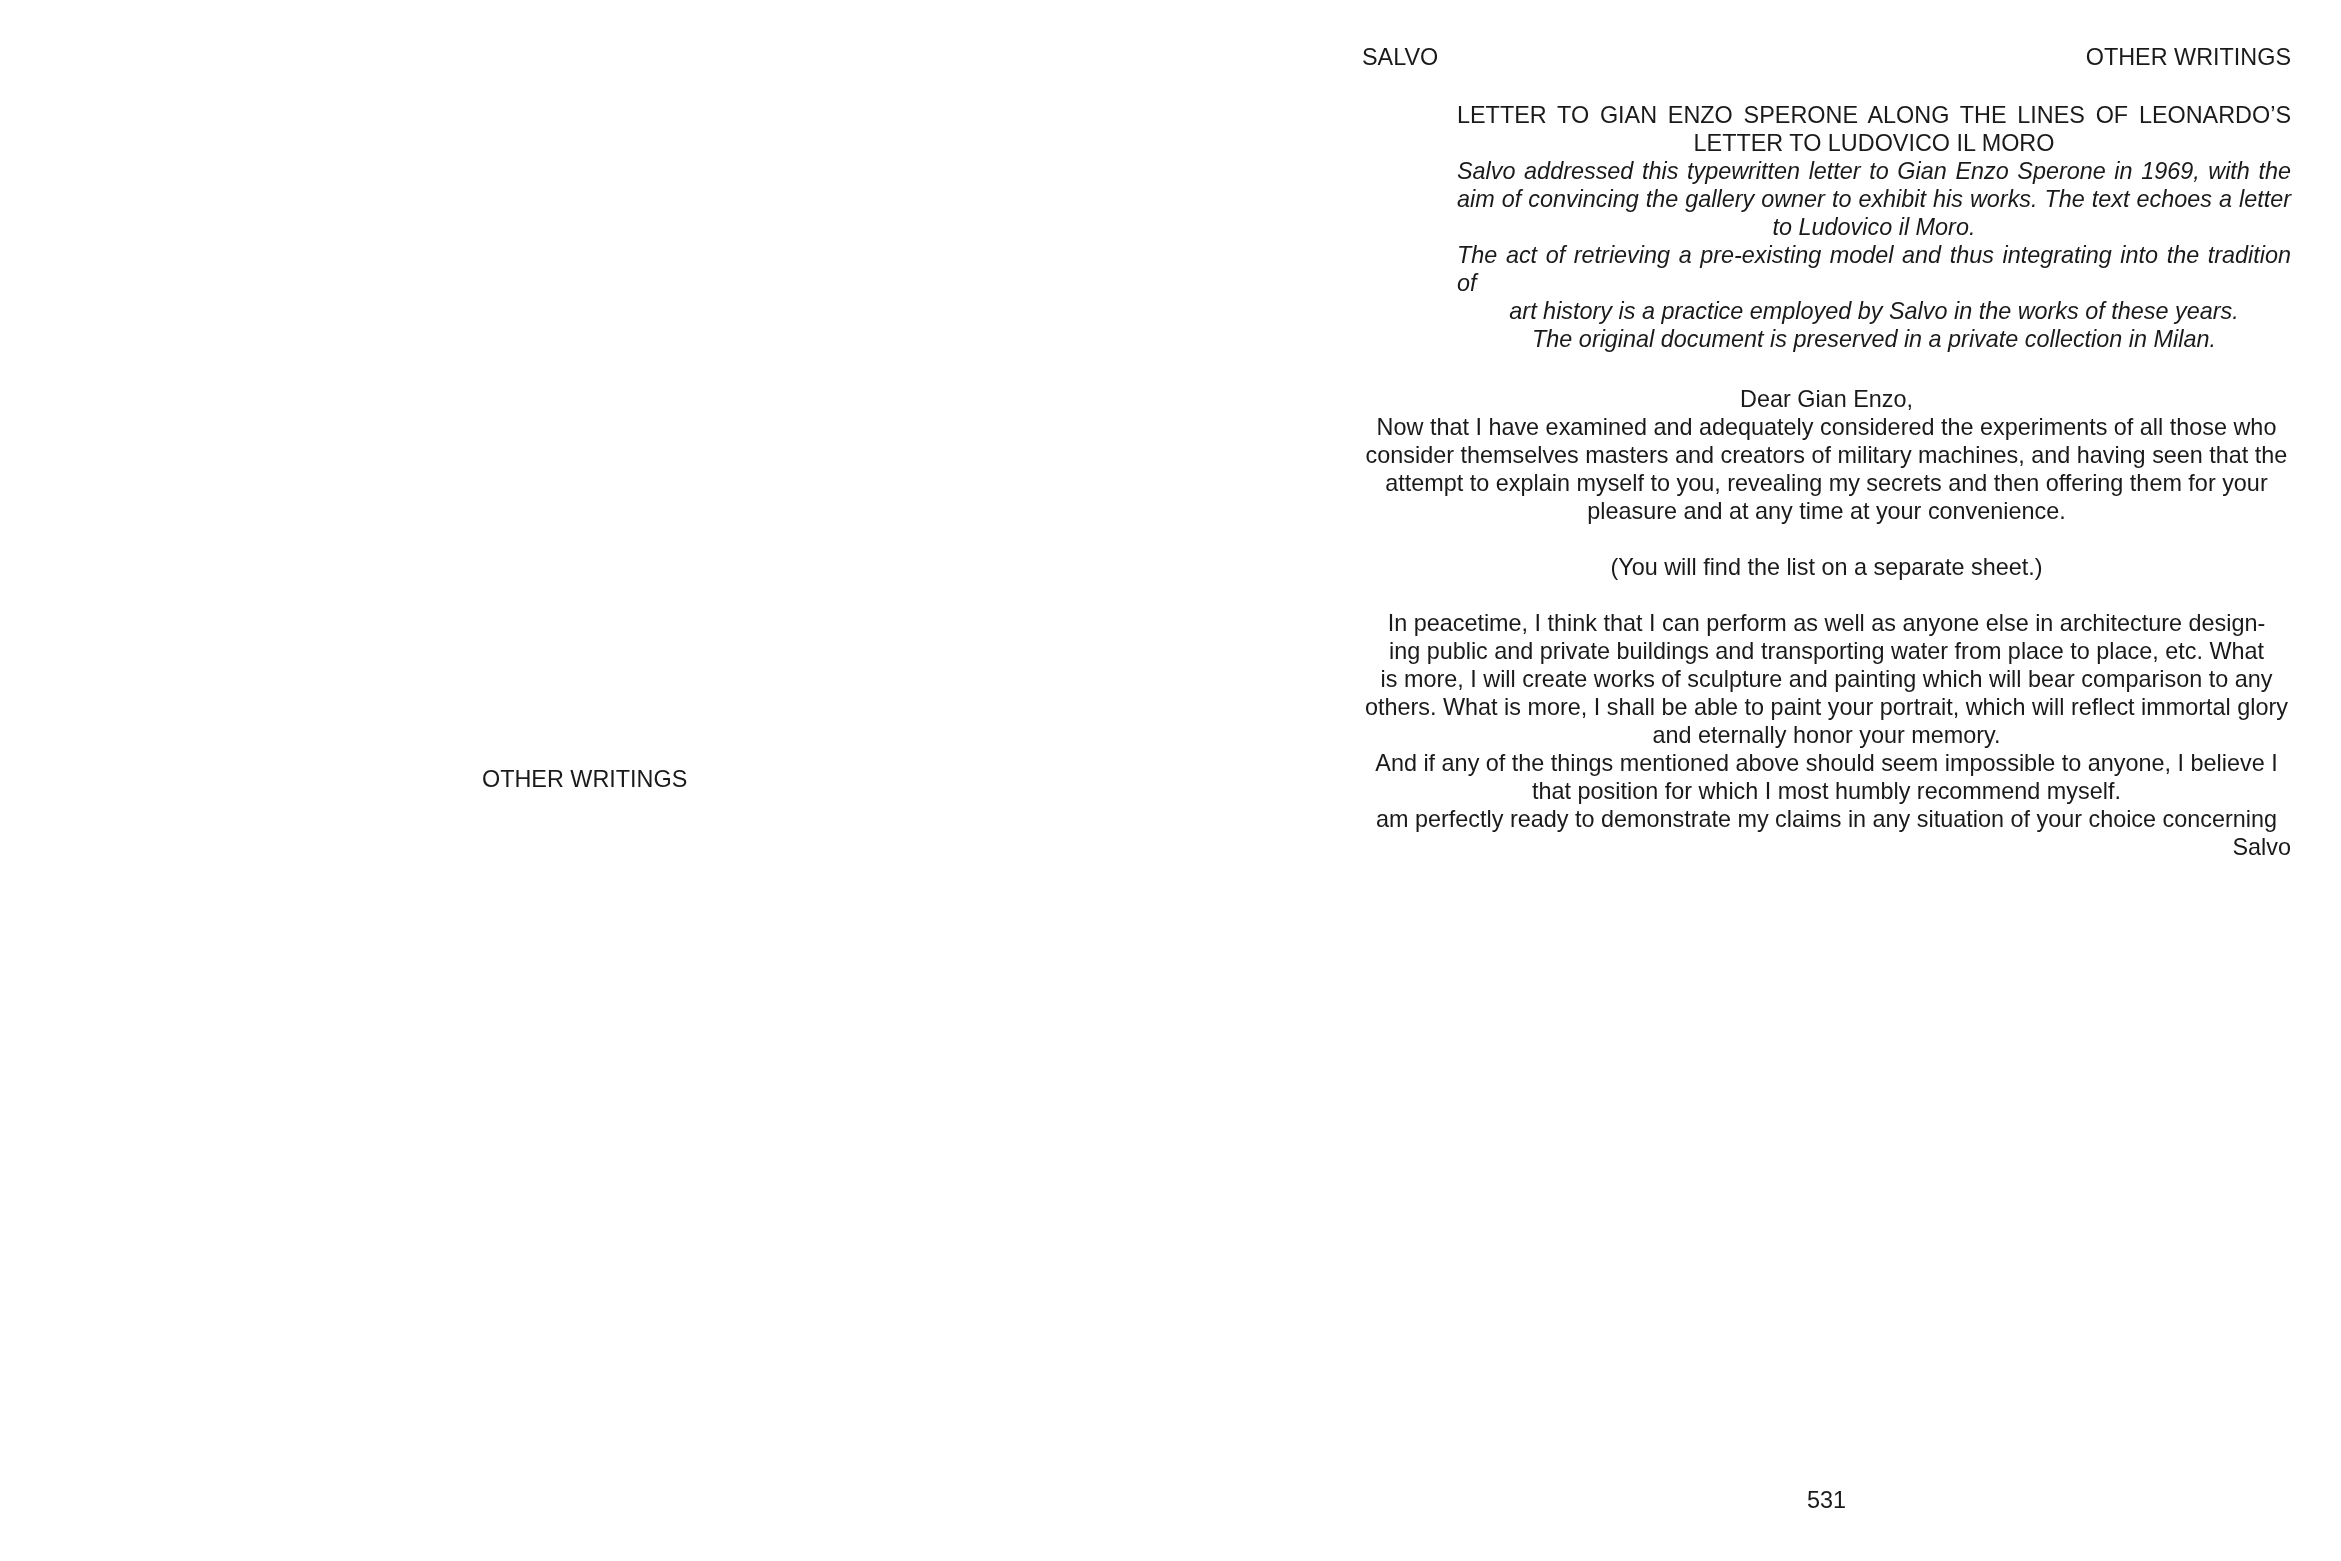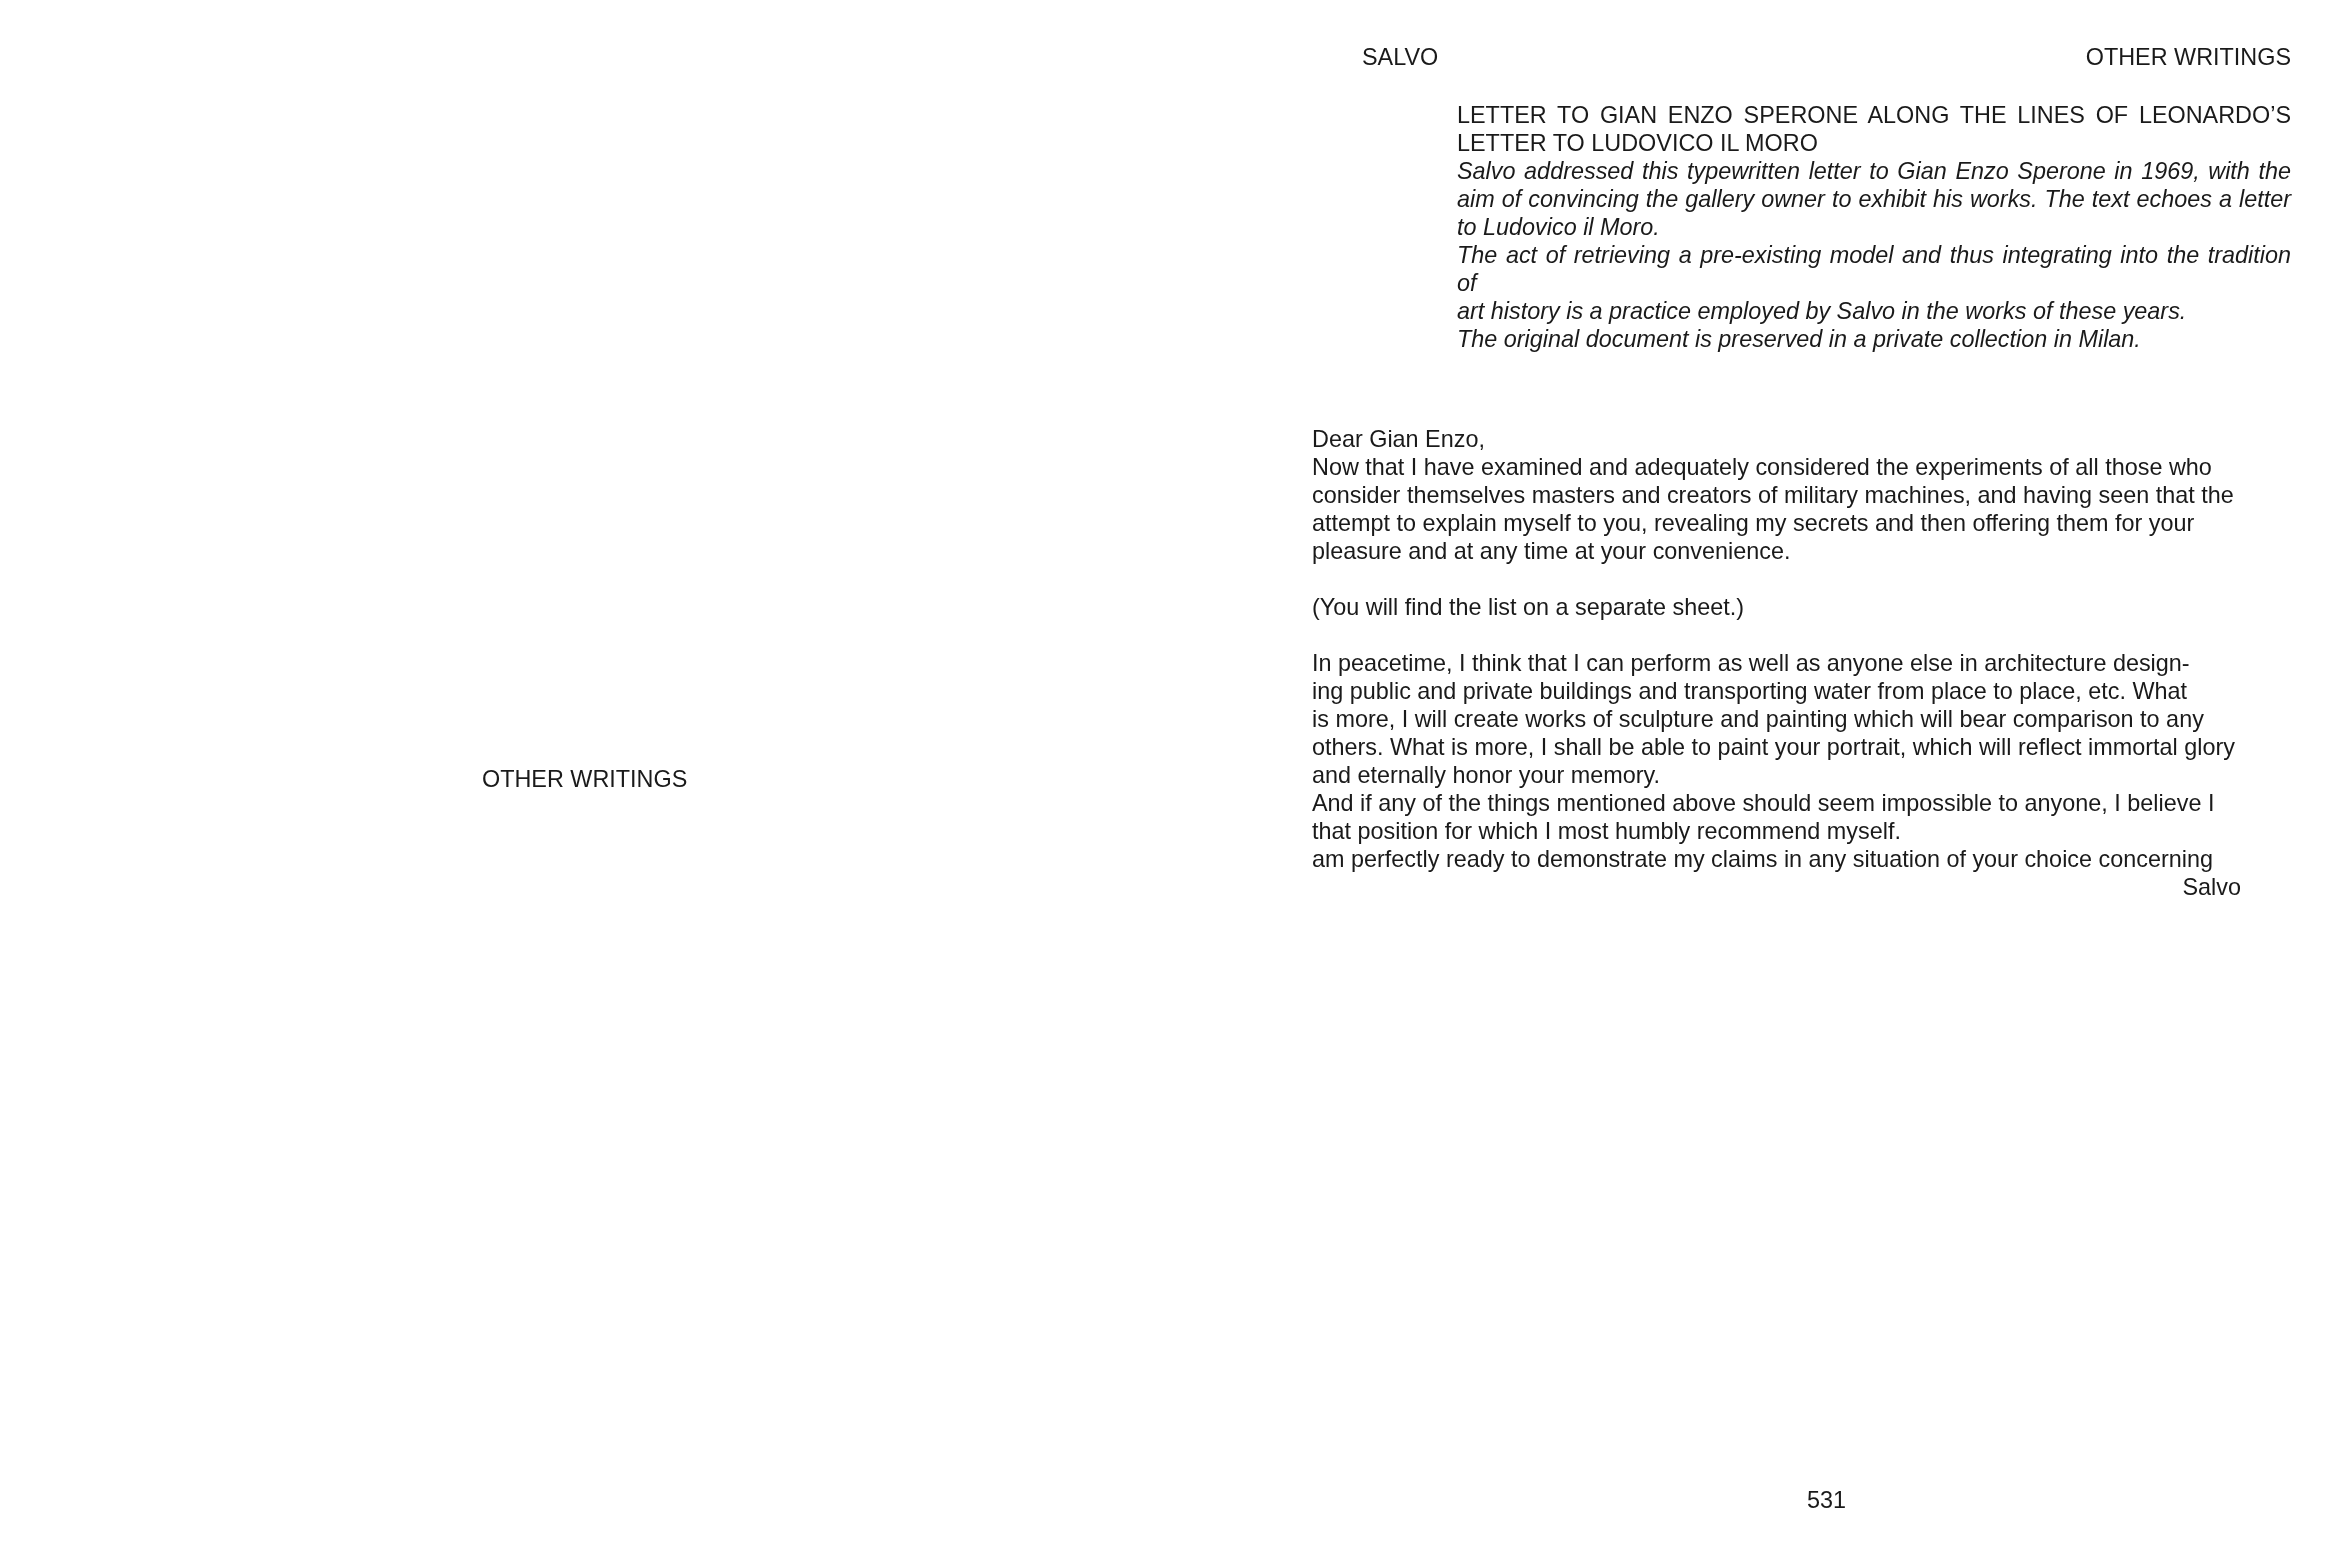--- a/index.html
+++ b/index.html
@@ -30,26 +30,25 @@
     justify-content: space-between;
   }
   .title-block {
     position: absolute;
     left: 1457px;
     top: 101px;
     width: 834px;
   }
   .letter-block {
     position: absolute;
-    left: 1312px;
+    left: 1362px;
     top: 385px;
     width: 929px;
-    margin-top: 40px;
   }
-  .line { min-height: 28px; white-space: nowrap; }
+  .line { min-height: 28px; white-space: nowrap; text-align: center; }
   .line.just {
     white-space: normal;
     text-align: justify;
     text-align-last: justify;
   }
   .line.right { text-align: right; }
   .it { font-style: italic; }
   .page-number {
     position: absolute;
     left: 1362px;

